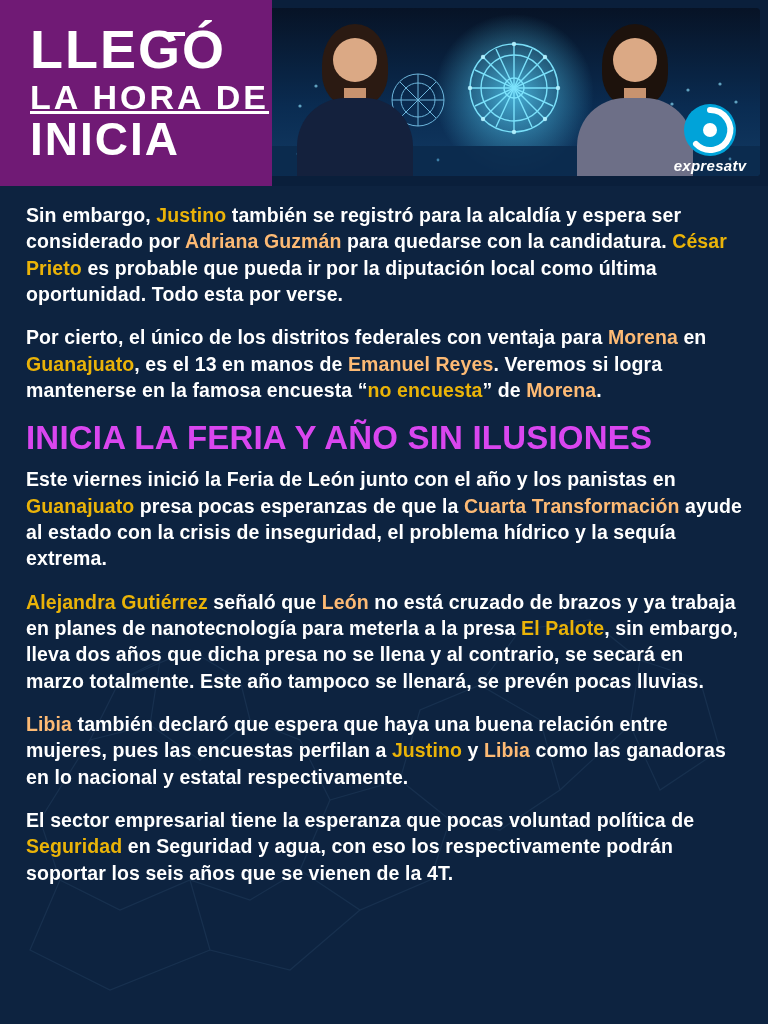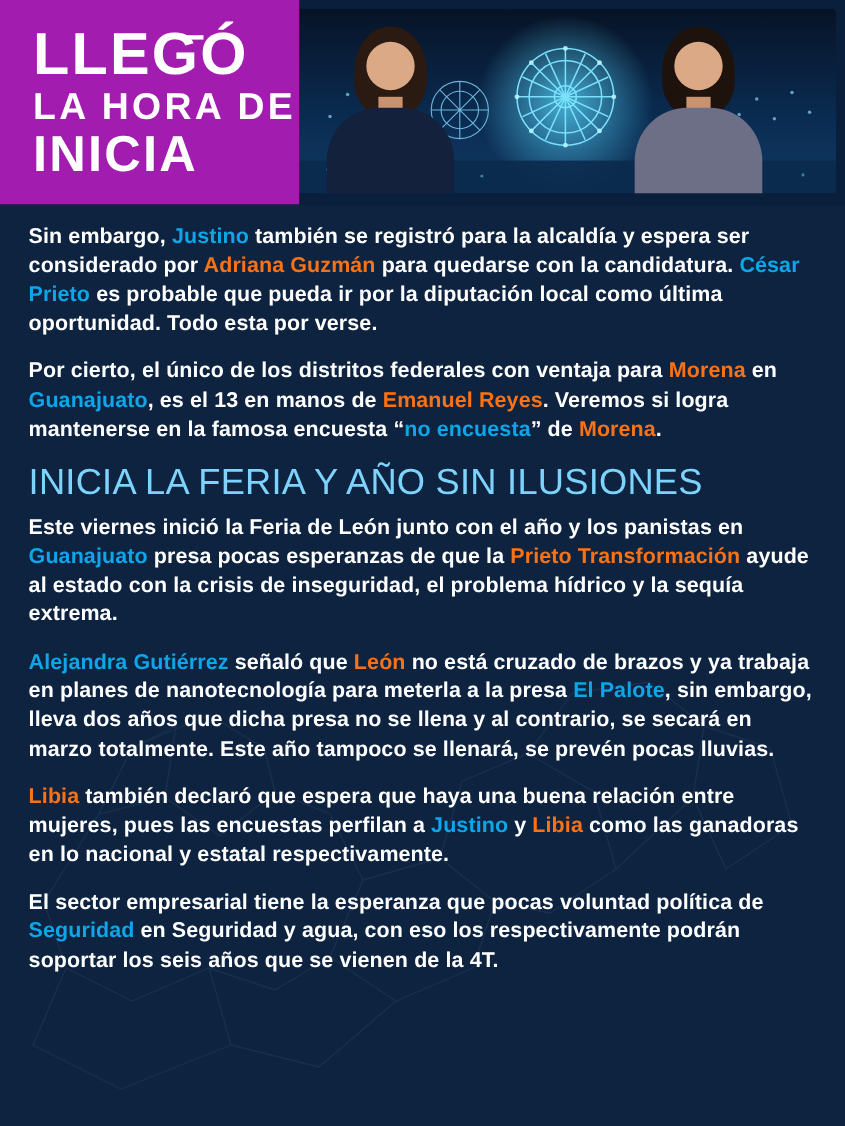--- a/index.html
+++ b/index.html
@@ -40,21 +40,21 @@
     width: 768px;
     background: #0a1f3b;
     overflow: hidden;
   }
   .header-left {
     position: absolute;
     left: 0;
     top: 0;
     width: 272px;
     height: 186px;
-    background: #a21caf;
+    background: #701a75;
     z-index: 3;
   }
   .logo-block {
     position: absolute;
     left: 30px;
     top: 24px;
     color: #ffffff;
     font-weight: bold;
     line-height: 0.95;
     letter-spacing: 1px;
@@ -73,20 +73,21 @@
     top: 8px;
     width: 22px;
     height: 4px;
     background: #ffffff;
   }
   .logo-l2 {
     font-size: 34px;
     letter-spacing: 3px;
     margin-top: 6px;
     white-space: nowrap;
+    text-decoration: underline;
   }
   .logo-l3 {
     font-size: 46px;
     letter-spacing: 2px;
     margin-top: 4px;
     white-space: nowrap;
   }
 
   
   .header-photo {
@@ -179,28 +180,28 @@
   }
   p.para {
     font-size: 19.5px;
     line-height: 1.35;
     margin: 0 0 17px 0;
     font-weight: bold;
     letter-spacing: 0.1px;
   }
   .h-section {
     font-size: 33px;
-    font-weight: normal;
-    color: #7dd3fc;
+    font-weight: bold;
+    color: #d946ef;
     margin: 4px 0 10px 0;
     letter-spacing: 0.2px;
     line-height: 1.1;
   }
-  .hl-blue { color: #f97316; }
-  .hl-pink { color: #0ea5e9; }
+  .hl-blue { color: #fdba74; }
+  .hl-pink { color: #eab308; }
 </style>
 </head>
 <body>
 
 <svg class="map-watermark" viewBox="0 0 768 844" xmlns="http://www.w3.org/2000/svg">
   <g fill="none" stroke="#7fb4e0" stroke-width="1.2" opacity="0.55">
     <path d="M40 640 L90 560 L150 545 L200 580 L250 540 L300 560 L330 620 L300 690 L250 720 L190 700 L120 730 L60 700 Z"></path>
     <path d="M90 560 L120 500 L190 470 L240 500 L250 540"></path>
     <path d="M330 620 L400 600 L450 640 L430 700 L360 730 L300 690"></path>
     <path d="M400 600 L420 530 L480 505 L540 540 L560 610 L500 650 L450 640"></path>
@@ -301,27 +302,35 @@
     </div>
 
     <div class="header-left">
       <div class="logo-block">
         <div class="logo-l1"><span>LLEGÓ</span><span class="ovr"></span></div>
         <div class="logo-l2">LA HORA DE</div>
         <div class="logo-l3">INICIA</div>
       </div>
     </div>
 
+    <div class="tv-logo">
+      <svg viewBox="0 0 96 78" xmlns="http://www.w3.org/2000/svg">
+        <circle cx="48" cy="30" r="26" fill="#00a3d9"></circle>
+        <path d="M48 10 a20 20 0 1 1 -14 34" fill="none" stroke="#ffffff" stroke-width="6" stroke-linecap="round"></path>
+        <circle cx="48" cy="30" r="7" fill="#ffffff"></circle>
+      </svg>
+      <div class="tv-logo-text">expresatv</div>
+    </div>
   </div>
 
   <div class="content">
     <p class="para"><span>Sin embargo, </span><span class="hl-pink">Justino</span><span> también se registró para la alcaldía y espera ser considerado por </span><span class="hl-blue">Adriana Guzmán</span><span> para quedarse con la candidatura. </span><span class="hl-pink">César Prieto</span><span> es probable que pueda ir por la diputación local como última oportunidad. Todo esta por verse.</span></p>
     <p class="para"><span>Por cierto, el único de los distritos federales con ventaja para </span><span class="hl-blue">Morena</span><span> en </span><span class="hl-pink">Guanajuato</span><span>, es el 13 en manos de </span><span class="hl-blue">Emanuel Reyes</span><span>. Veremos si logra mantenerse en la famosa encuesta “</span><span class="hl-pink">no encuesta</span><span>” de </span><span class="hl-blue">Morena</span><span>.</span></p>
 
     <h2 class="h-section">INICIA LA FERIA Y AÑO SIN ILUSIONES</h2>
 
-    <p class="para"><span>Este viernes inició la Feria de León junto con el año y los panistas en </span><span class="hl-pink">Guanajuato</span><span> presa pocas esperanzas de que la </span><span class="hl-blue">Prieto Transformación</span><span> ayude al estado con la crisis de inseguridad, el problema hídrico y la sequía extrema.</span></p>
+    <p class="para"><span>Este viernes inició la Feria de León junto con el año y los panistas en </span><span class="hl-pink">Guanajuato</span><span> presa pocas esperanzas de que la </span><span class="hl-blue">Cuarta Transformación</span><span> ayude al estado con la crisis de inseguridad, el problema hídrico y la sequía extrema.</span></p>
     <p class="para"><span class="hl-pink">Alejandra Gutiérrez</span><span> señaló que </span><span class="hl-blue">León</span><span> no está cruzado de brazos y ya trabaja en planes de nanotecnología para meterla a la presa </span><span class="hl-pink">El Palote</span><span>, sin embargo, lleva dos años que dicha presa no se llena y al contrario, se secará en marzo totalmente. Este año tampoco se llenará, se prevén pocas lluvias.</span></p>
     <p class="para"><span class="hl-blue">Libia</span><span> también declaró que espera que haya una buena relación entre mujeres, pues las encuestas perfilan a </span><span class="hl-pink">Justino</span><span> y </span><span class="hl-blue">Libia</span><span> como las ganadoras en lo nacional y estatal respectivamente.</span></p>
     <p class="para"><span>El sector empresarial tiene la esperanza que pocas voluntad política de </span><span class="hl-pink">Seguridad</span><span> en Seguridad y agua, con eso los respectivamente podrán soportar los seis años que se vienen de la 4T.</span></p>
   </div>
 
 </div>
 
 </body></html>

